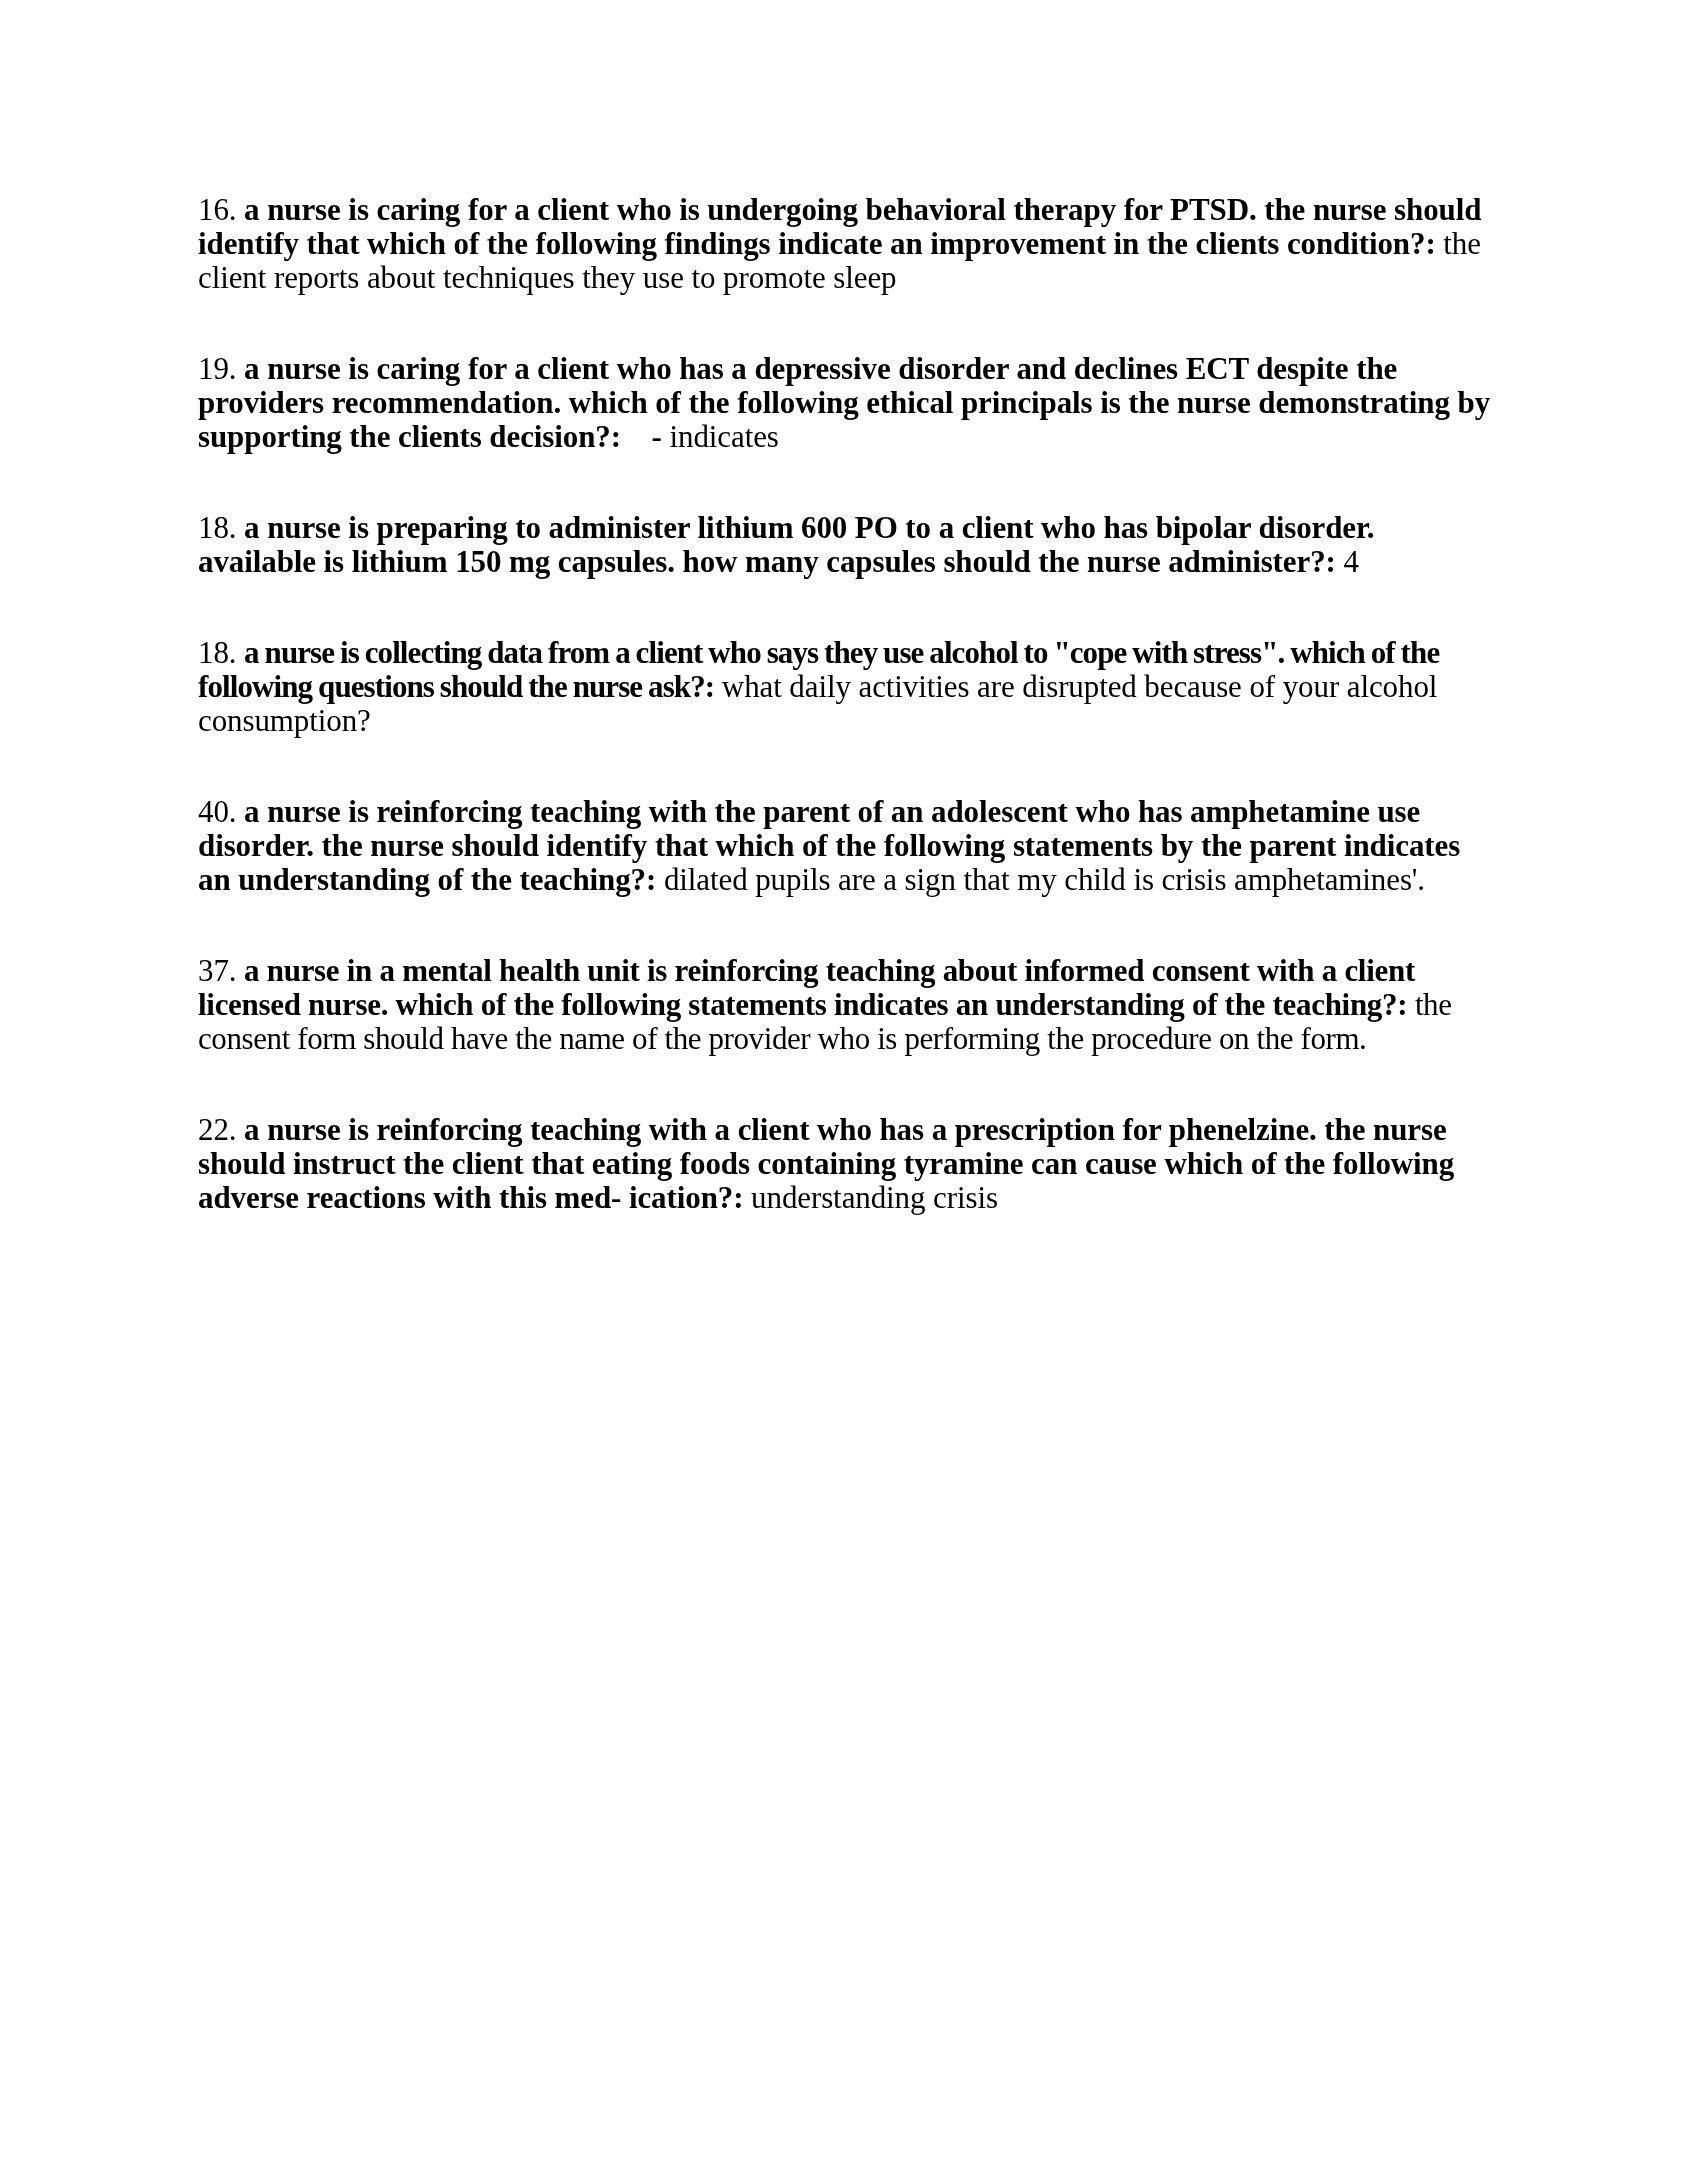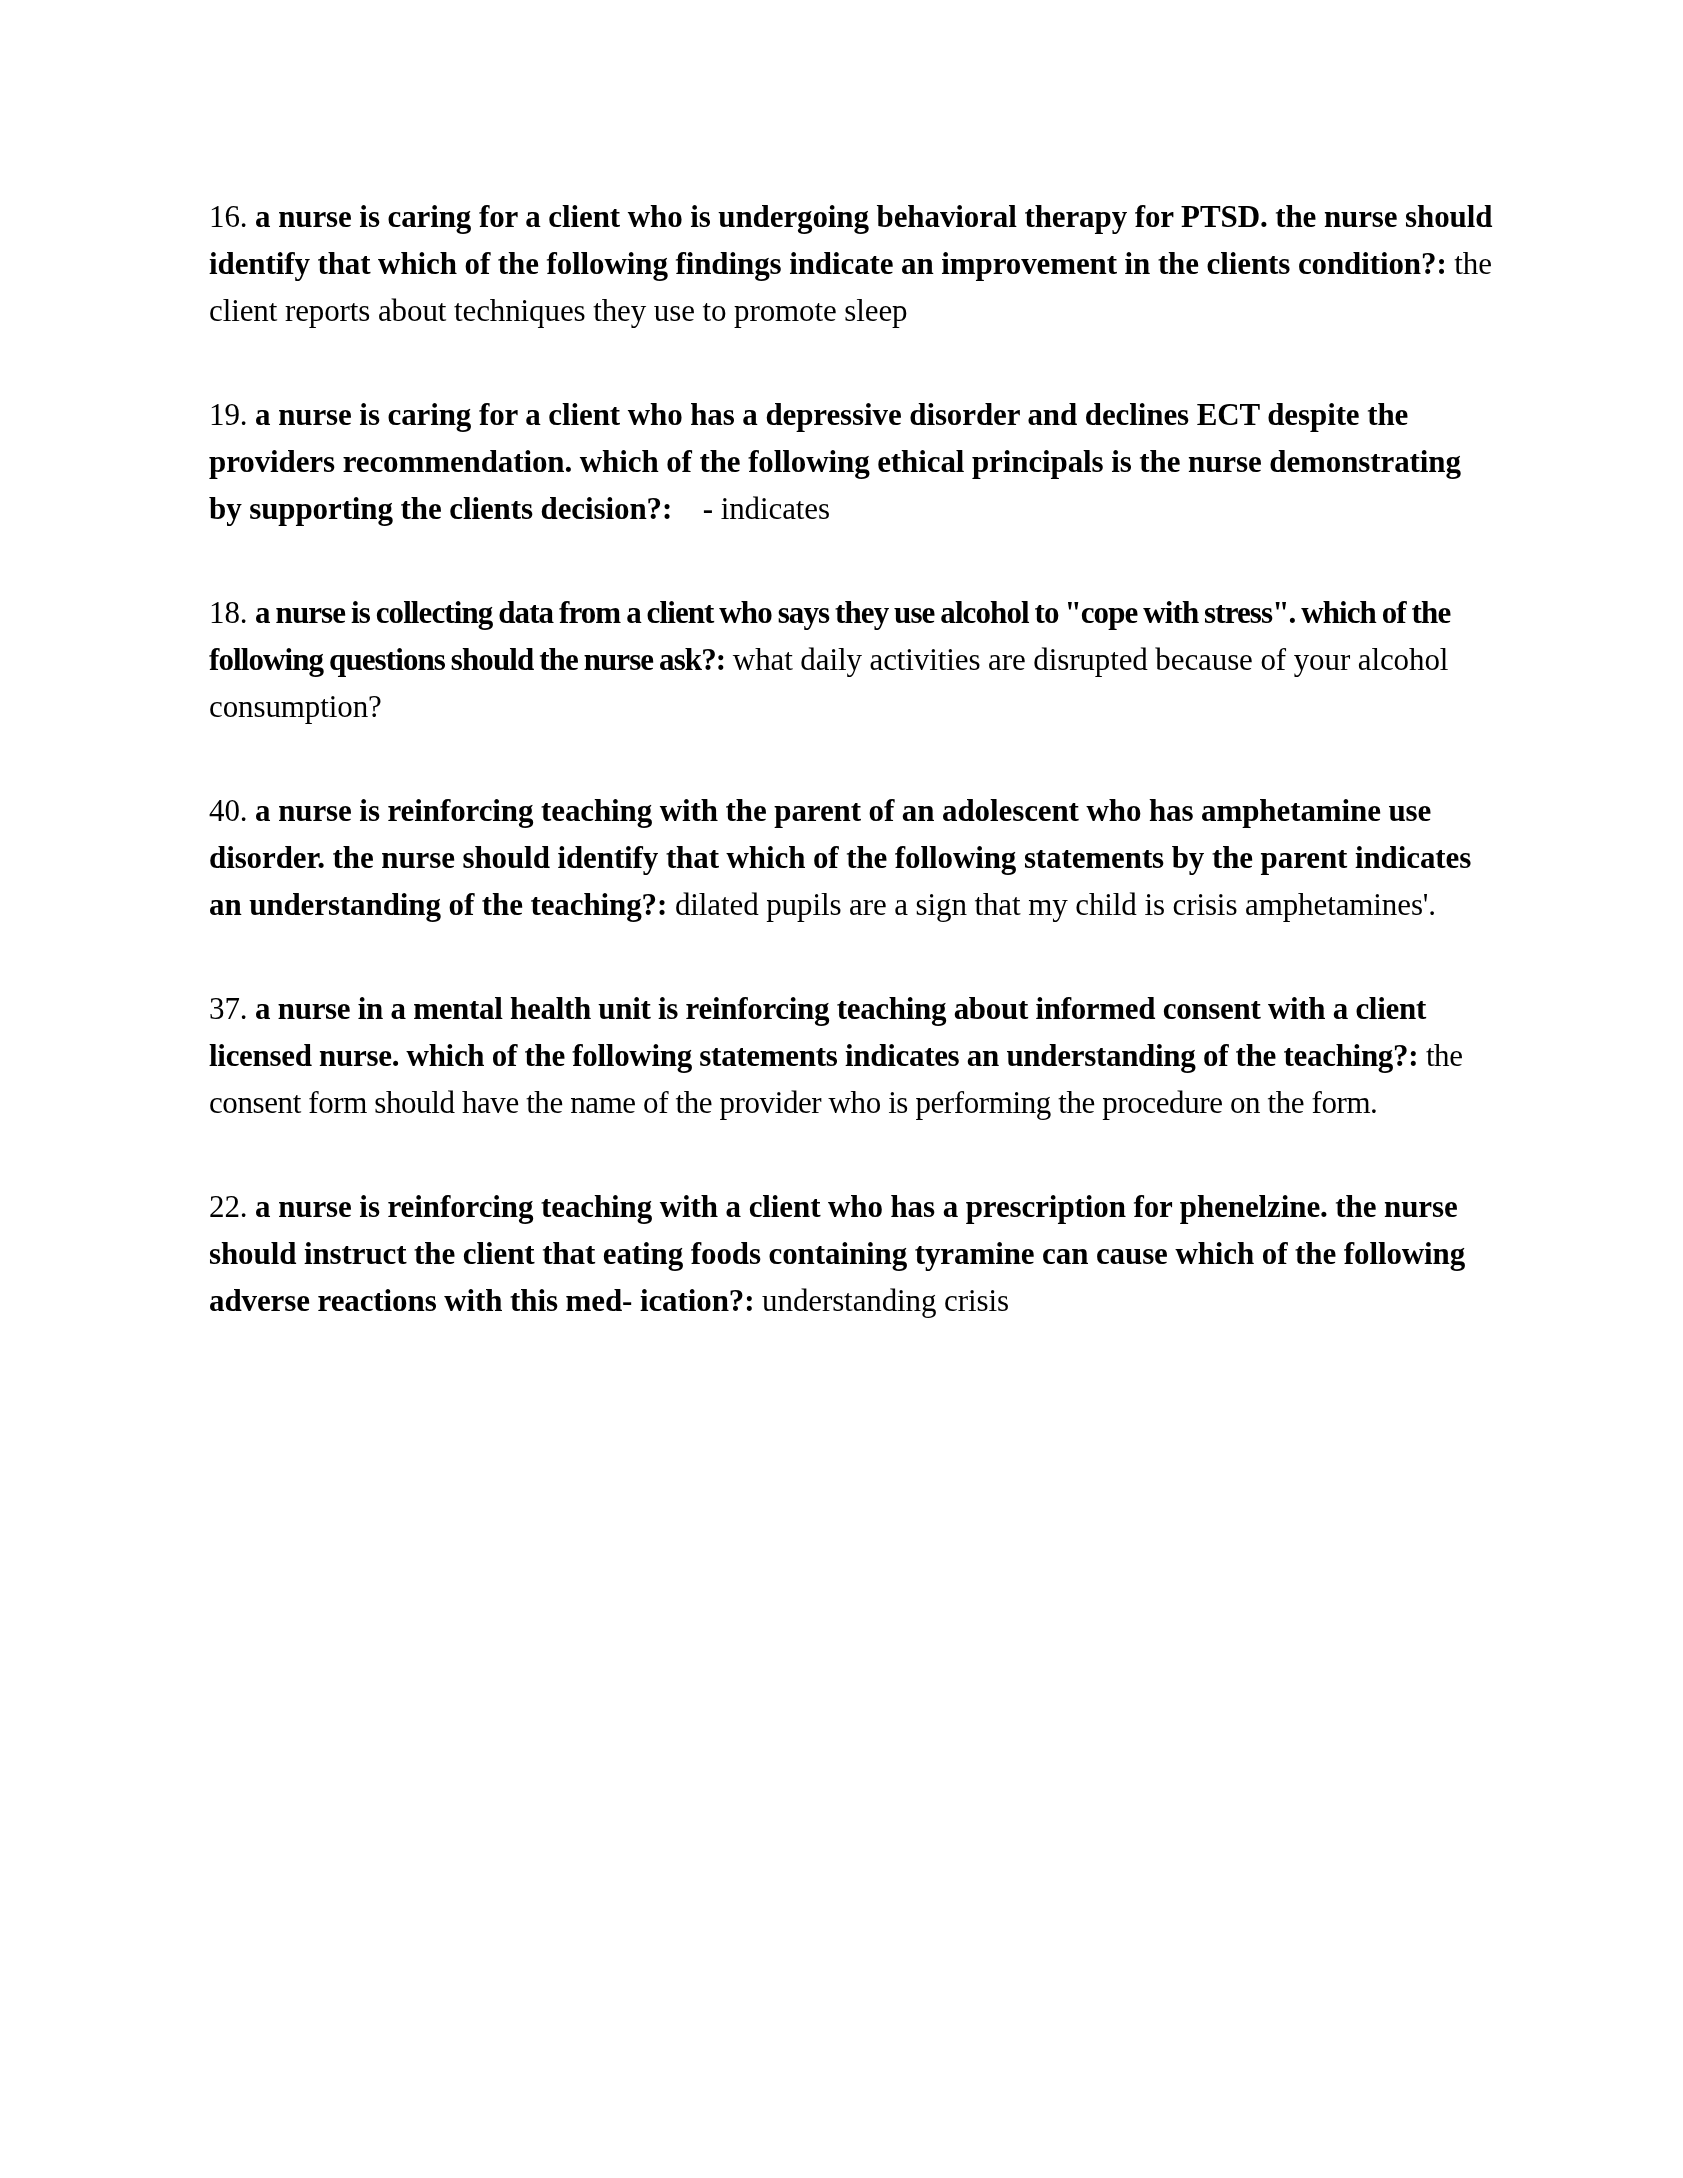--- a/index.html
+++ b/index.html
@@ -16,22 +16,22 @@
       color: #000000;
     }
     .page {
       position: absolute;
       left: 198px;
       top: 193px;
       width: 1297px;
     }
     .qa {
       font-size: 31px;
-      line-height: 47px;
-      margin: 0 0 57px 11px;
+      line-height: 34px;
+      margin: 0 0 57px 0;
       letter-spacing: -0.1px;
       word-spacing: 0px;
     }
     .num {
       font-weight: normal;
     }
     .question {
       font-weight: bold;
     }
     .answer {
@@ -53,20 +53,21 @@
   </style>
 </head>
 <body>
 
 <div class="page">
 
   <p class="qa q16"><span class="num">16.</span> <span class="question">a nurse is caring for a client who is undergoing behavioral therapy for PTSD. the nurse should identify that which of the following findings indicate an improvement in the clients condition?:</span> <span class="answer">the client reports about techniques they use to promote sleep</span></p>
 
   <p class="qa q17"><span class="num">19.</span> <span class="question">a nurse is caring for a client who has a depressive disorder and declines ECT despite the providers recommendation. which of the following ethical principals is the nurse demonstrating by supporting the clients decision?:</span>&nbsp;&nbsp;&nbsp;&nbsp;<span class="dash">-</span> <span class="answer">indicates</span></p>
 
+  <p class="qa q18"><span class="num">18.</span> <span class="question">a nurse is preparing to administer lithium 600 PO to a client who has bipolar disorder. available is lithium 150 mg capsules. how many capsules should the nurse administer?:</span> <span class="answer">4</span></p>
 
   <p class="qa q19"><span class="num">18.</span> <span class="question">a nurse is collecting data from a client who says they use alcohol to "cope with stress". which of the following questions should the nurse ask?:</span> <span class="answer">what daily activities are disrupted because of your alcohol consumption?</span></p>
 
   <p class="qa q20"><span class="num">40.</span> <span class="question">a nurse is reinforcing teaching with the parent of an adolescent who has amphetamine use disorder. the nurse should identify that which of the following statements by the parent indicates an understanding of the teaching?:</span> <span class="answer">dilated pupils are a sign that my child is crisis amphetamines'.</span></p>
 
   <p class="qa q21"><span class="num">37.</span> <span class="question">a nurse in a mental health unit is reinforcing teaching about informed consent with a client licensed nurse. which of the following statements indicates an understanding of the teaching?:</span> <span class="answer">the consent form should have the name of the provider who is performing the procedure on the form.</span></p>
 
   <p class="qa q22"><span class="num">22.</span> <span class="question">a nurse is reinforcing teaching with a client who has a prescription for phenelzine. the nurse should instruct the client that eating foods containing tyramine can cause which of the following adverse reactions with this med- ication?:</span> <span class="answer">understanding crisis</span></p>
 
 </div>

